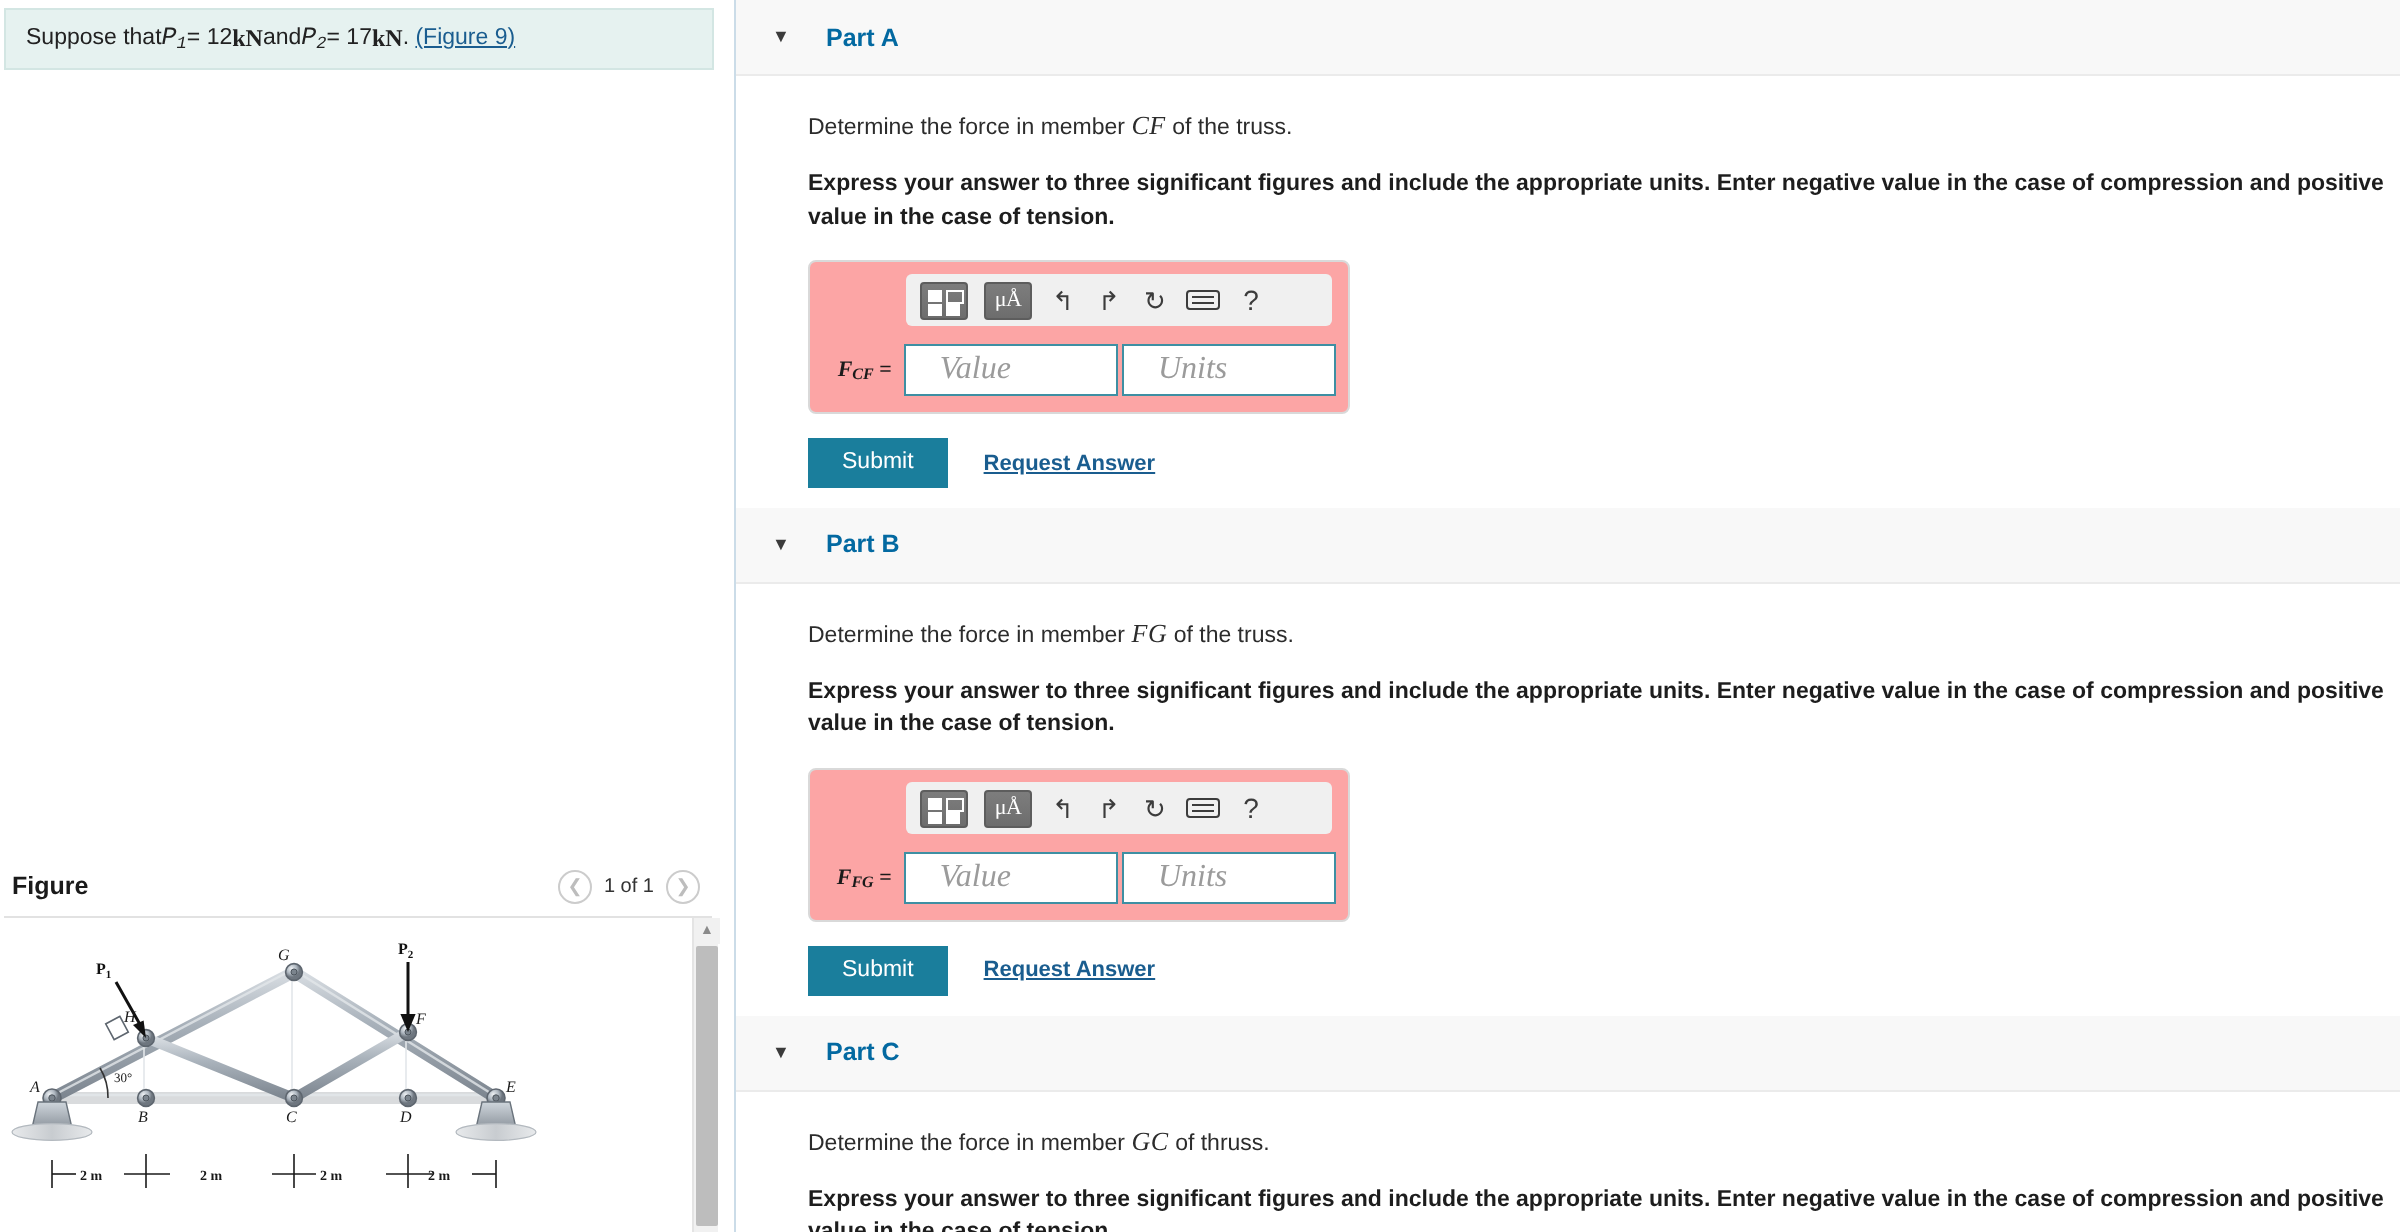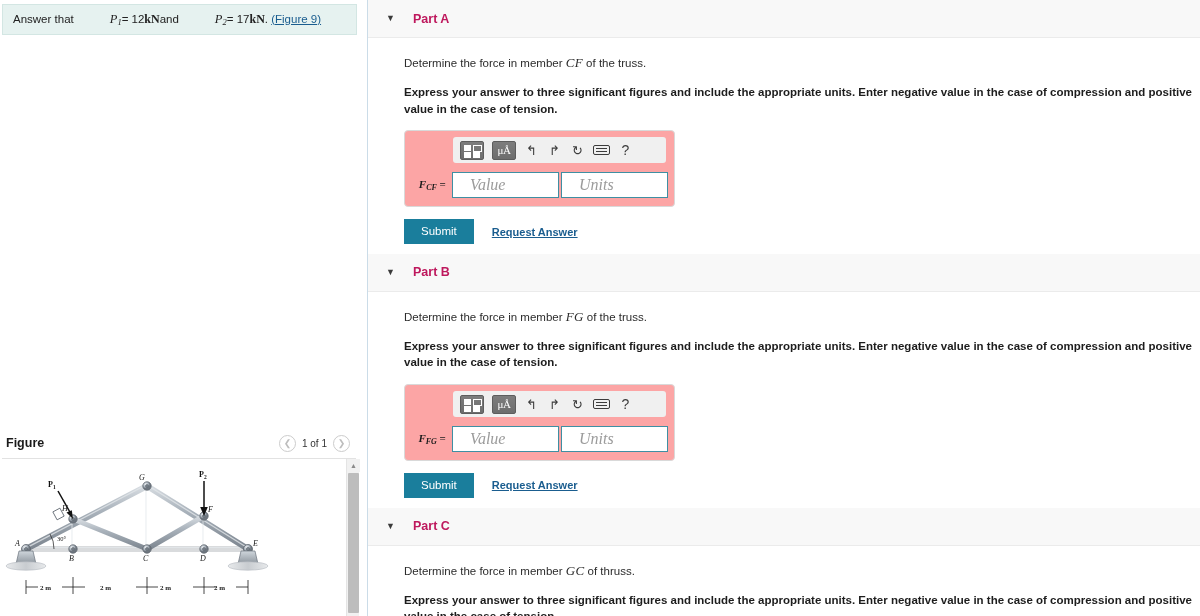--- a/index.html
+++ b/index.html
@@ -27,21 +27,21 @@
     min-height: 28px;
     background: #e6f2f0;
     border: 1px solid #d3e6e3;
     display: flex;
     align-items: center;
     padding: 5px 10px;
     font-size: 11.5px;
     color: #222222;
     line-height: 1.5;
   }
-  .problem-statement .mathvar { font-family: Liberation Serif, serif; font-style: italic; font-size: 12.5px; margin-left: 36px; }
+  .problem-statement .mathvar { font-family: Liberation Mono, monospace; font-style: italic; font-size: 12.5px; }
   .problem-statement .sub { font-size: 8.5px; vertical-align: -0.22em; font-style: italic; }
   .problem-statement .unit { font-family: "Liberation Serif", serif; font-weight: 600; font-size: 12px; }
   .fig-link { color: #1a5d8f; text-decoration: underline; cursor: pointer; }
 
   
   .figure-header {
     position: absolute;
     top: 430px; left: 0;
     width: 356px;
     height: 26px;
@@ -142,21 +142,21 @@
   .caret {
     width: 14px;
     color: #3b3b3b;
     font-size: 9px;
     line-height: 1;
     margin-right: 13px;
   }
   .part-label {
     font-size: 12.5px;
     font-weight: bold;
-    color: #be185d;
+    color: #0369a1;
   }
   .part-body {
     padding: 16px 0 10px 36px;
   }
   .prompt-line {
     font-size: 11.5px;
     color: #2c2c2c;
     margin-bottom: 11px;
     line-height: 1.45;
   }
@@ -342,21 +342,21 @@
   }
 </style>
 </head>
 <body>
 
 <div class="page">
 
   <div class="left-panel">
 
     <div class="problem-statement">
-      <span>Answer that </span><span class="mathvar"><span>P</span><span class="sub">1</span></span><span> = 12 </span><span class="unit">kN</span><span> and </span><span class="mathvar"><span>P</span><span class="sub">2</span></span><span> = 17 </span><span class="unit">kN</span><span>.</span>&nbsp;<span class="fig-link">(Figure 9)</span>
+      <span>Suppose that </span><span class="mathvar"><span>P</span><span class="sub">1</span></span><span> = 12 </span><span class="unit">kN</span><span> and </span><span class="mathvar"><span>P</span><span class="sub">2</span></span><span> = 17 </span><span class="unit">kN</span><span>.</span>&nbsp;<span class="fig-link">(Figure 9)</span>
     </div>
 
     <div class="figure-header">
       <span class="figure-title">Figure</span>
       <div class="figure-nav">
         <div class="nav-circle">
           <span>❮</span>
         </div>
         <span class="page-count">1 of 1</span>
         <div class="nav-circle">

